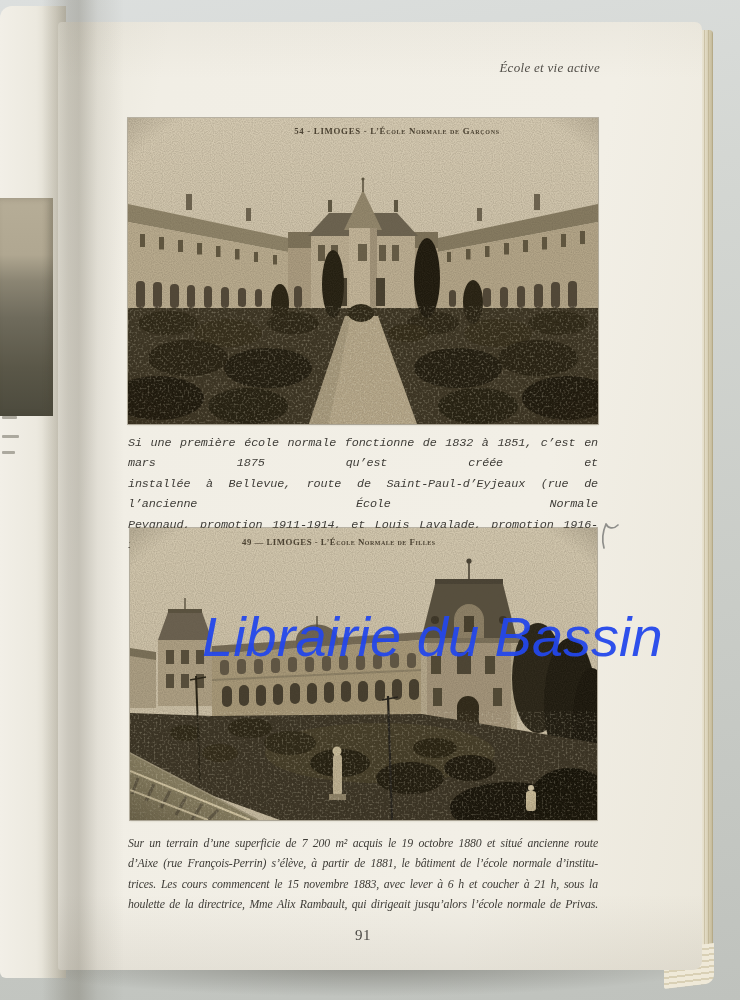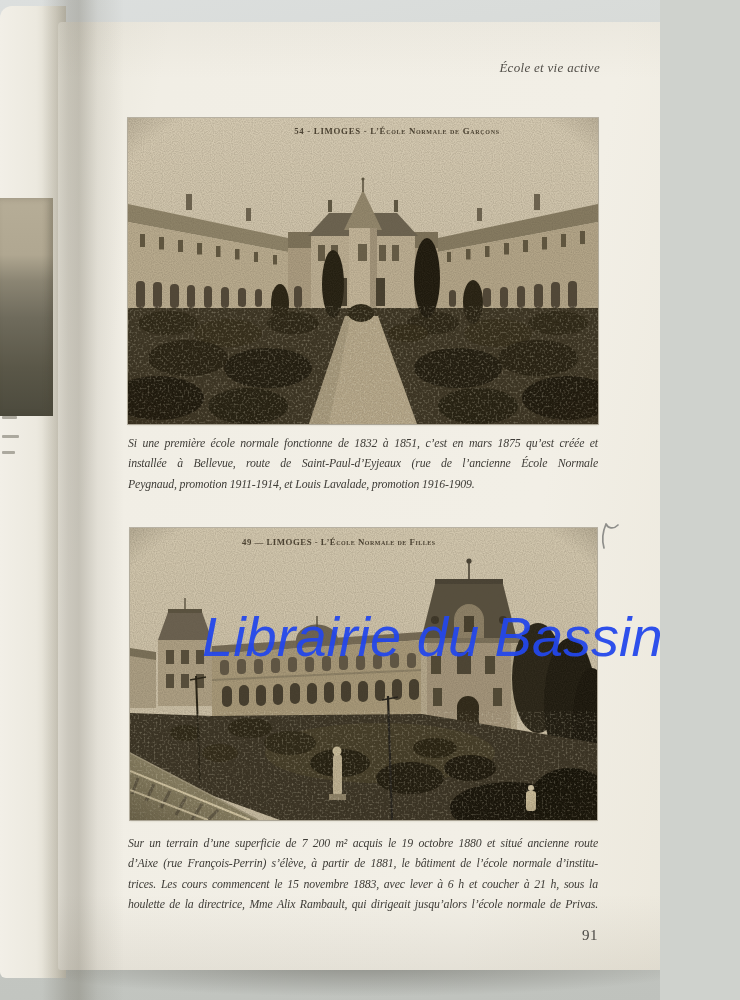--- a/index.html
+++ b/index.html
@@ -1,16 +1,16 @@
 <!DOCTYPE html>
 <html><head>
 <meta charset="utf-8">
 <style>
   html,body{margin:0;padding:0;background:#cfd2cd;}
-  .stage{position:relative;width:660px;height:1000px;overflow:hidden;
+  .stage{position:relative;width:740px;height:1000px;overflow:hidden;
          background:linear-gradient(170deg,#dcdfde 0%,#d4d7d3 25%,#c9ccc7 65%,#bfc2bd 100%);
          font-family:"Liberation Serif","DejaVu Serif",serif;}
   .stage *{box-sizing:border-box;}
 
   
   .book-shadow{position:absolute;left:8px;top:962px;width:706px;height:34px;z-index:1;
     background:radial-gradient(ellipse at 50% 0%,rgba(75,73,65,.45),rgba(75,73,65,0) 72%);}
   .left-page{position:absolute;left:0;top:6px;width:66px;height:972px;z-index:2;
     background:linear-gradient(90deg,#f2efe7 0%,#ece9df 55%,#d9d5c8 85%,#c9c5b7 100%);
     border-radius:12px 0 0 6px;}
@@ -45,25 +45,25 @@
   .postcard-caption{position:absolute;font-variant:small-caps;font-weight:700;
     color:#453c2c;white-space:nowrap;opacity:.95;padding-left:24px;}
   .caption1{left:50%;top:8px;transform:translateX(-50%);margin-left:22px;
     font-size:8.8px;letter-spacing:.7px;}
   .caption2{left:88px;top:9px;font-size:8.8px;letter-spacing:.5px;}
   .watermark{position:absolute;left:72px;top:76px;z-index:9;white-space:nowrap;
     font-family:"Liberation Sans","DejaVu Sans",sans-serif;font-size:56px;font-weight:400;
     color:#2347ec;opacity:.94;letter-spacing:0;font-style:italic;}
   .para{position:absolute;left:70px;width:470px;font-style:italic;font-size:11.8px;
     letter-spacing:-.15px;line-height:20.4px;color:#3e3c37;}
-  .para1{top:411px;}
+  .para1{top:411px;font-family:Liberation Mono, monospace;}
   .para2{top:811px;}
   .pline{text-align:justify;text-align-last:justify;}
   .pline.end{text-align-last:left;}
-  .page-number{position:absolute;left:70px;top:905px;width:470px;text-align:right;
+  .page-number{position:absolute;left:70px;top:905px;width:470px;text-align:center;
     font-size:15px;color:#4a4844;letter-spacing:.5px;}
   .pen-mark{position:absolute;left:537px;top:499px;width:26px;height:30px;}
 </style>
 </head>
 <body>
 
 <div class="stage">
 
   <div class="book-shadow"></div>
 

